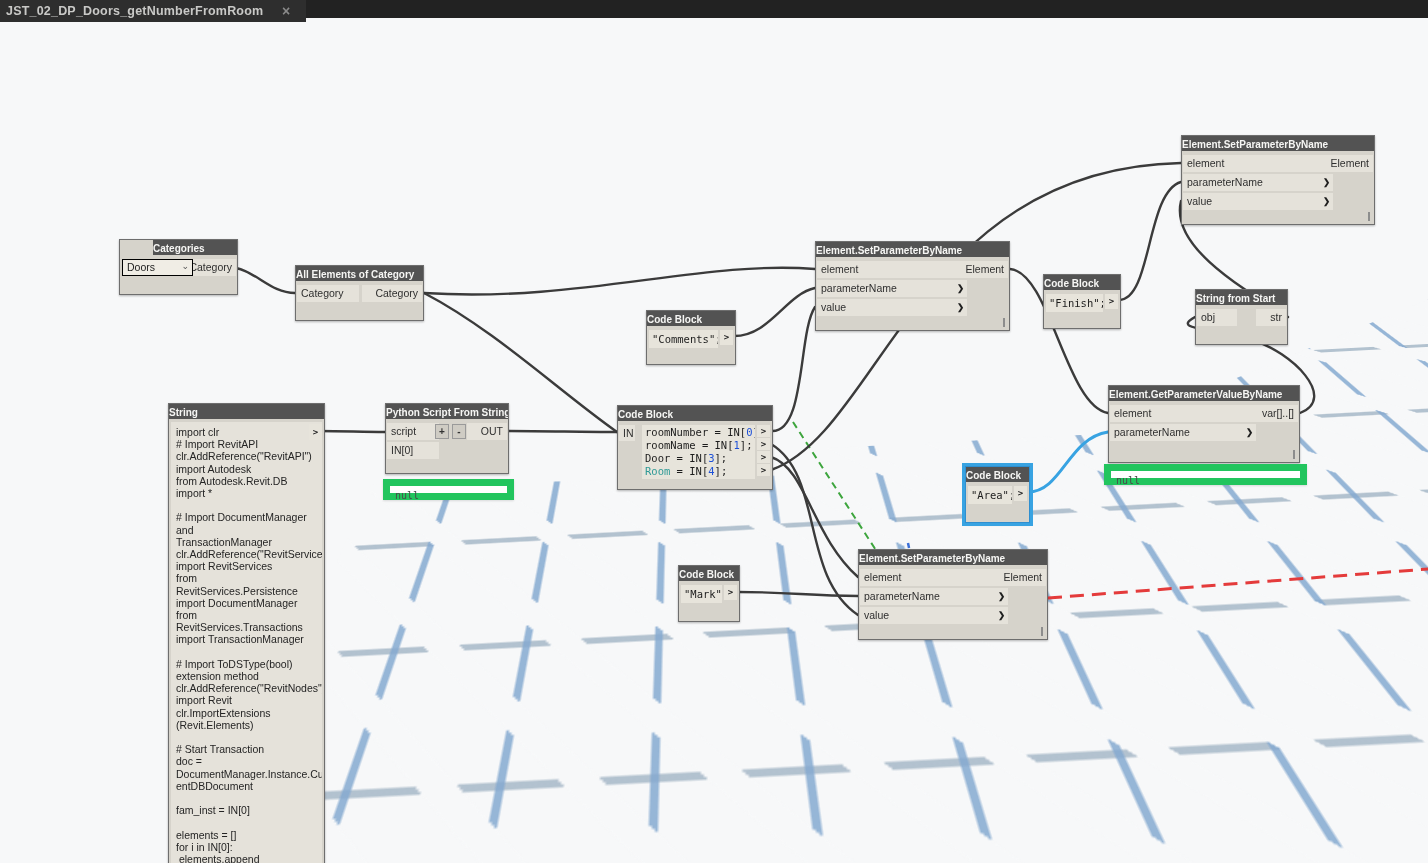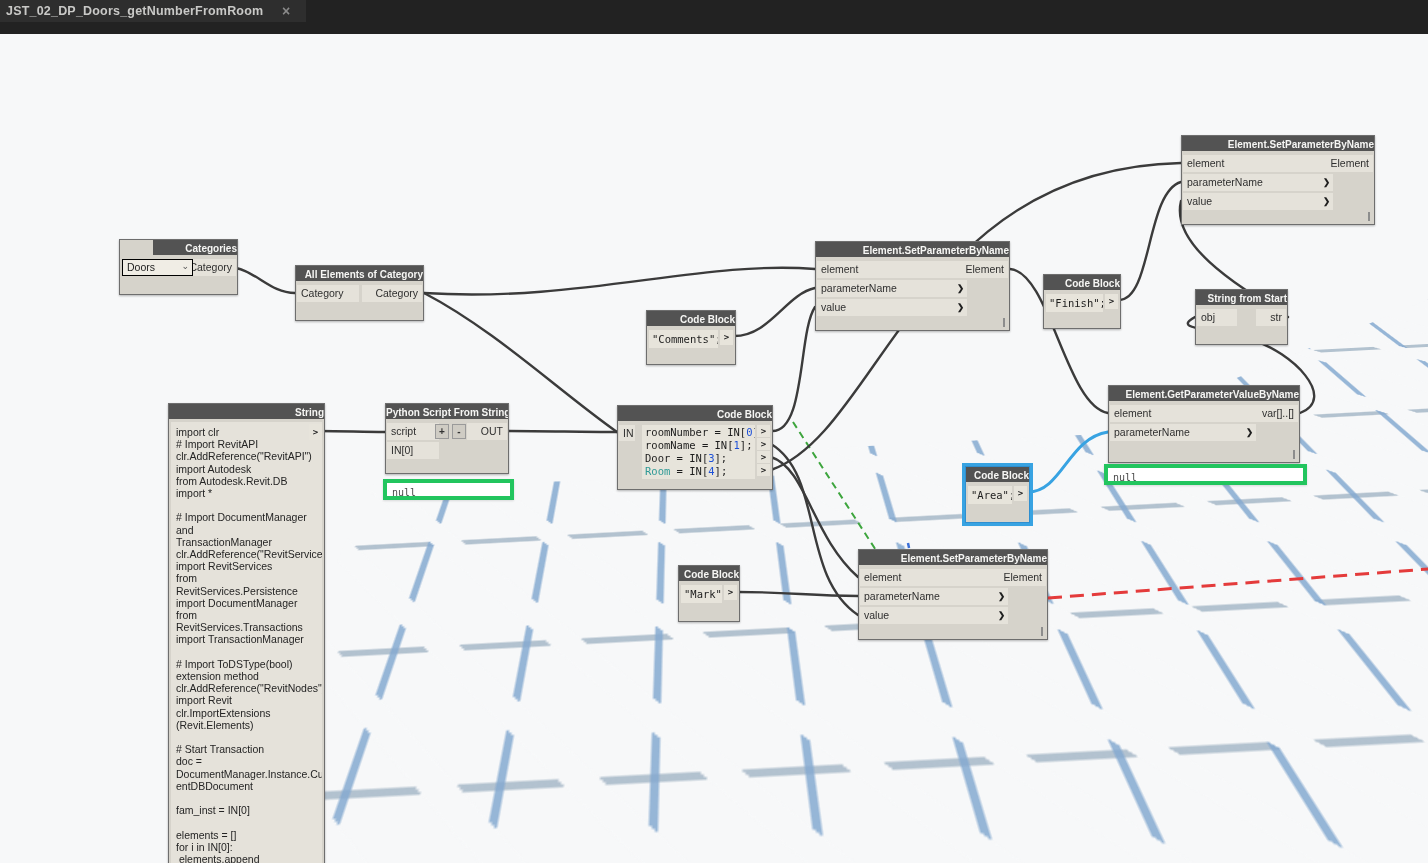--- a/index.html
+++ b/index.html
@@ -1,18 +1,18 @@
 <!DOCTYPE html>
 <html><head>
 <meta charset="utf-8">
 <style>
   html,body{margin:0;padding:0;width:1428px;height:863px;overflow:hidden;
     font-family:"Liberation Sans",sans-serif;background:#f7f8f9;}
   
-  .tabbar{position:absolute;left:0;top:0;right:0;height:34px;background:#222222;z-index:50;}
+  .tabbar{position:absolute;left:0;top:0;right:0;height:18px;background:#222222;z-index:50;}
   .tab{position:absolute;left:0;top:0;width:306px;height:22px;background:#2e2e2e;
     display:flex;align-items:center;padding:0 6px;box-sizing:border-box;}
   .tab-title{color:#c9c9c7;font-size:12.5px;font-weight:bold;white-space:nowrap;
     overflow:hidden;width:276px;letter-spacing:.2px;}
   .tab-close{color:#8a8a8a;font-size:14px;font-weight:bold;margin-left:0px;cursor:pointer;line-height:20px;}
   
   .canvas{position:absolute;inset:0;background:#f7f8f9;}
   
   #grid-wrap{position:absolute;left:0;top:22px;right:0;bottom:0;overflow:hidden;opacity:.92;
     clip-path:polygon(15% 100%,21% 74%,26% 55%,44% 54.5%,54% 51%,77% 49%,100% 33%,100% 100%);}
@@ -23,40 +23,40 @@
       repeating-linear-gradient(45deg,#f7f8f9 0 10px,rgba(0,0,0,0) 10px 34px),
       repeating-linear-gradient(90deg,rgba(122,162,204,.85) 0 3px,transparent 3px 52px),
       repeating-linear-gradient(0deg,rgba(122,148,172,.6) 0 3px,transparent 3px 60px);}
   #wires{position:absolute;left:0;top:0;z-index:5;}
   #nodes,#previews{position:absolute;left:0;top:0;width:100%;height:100%;z-index:10;pointer-events:none;}
   
   .node{position:absolute;background:#d6d3cb;border:1px solid #6e6e6e;box-sizing:border-box;
     box-shadow:0 1px 2px rgba(0,0,0,.28);pointer-events:auto;}
   .node.selected{box-shadow:0 0 0 3px #38a3e2,0 1px 3px rgba(0,0,0,.3);border-color:#2f8fd0;}
   .nhead{height:15px;background:#535353;color:#f6f6f4;font-size:10px;font-weight:bold;
-    text-align:right;line-height:17px;white-space:nowrap;overflow:hidden;}
+    text-align:left;line-height:17px;white-space:nowrap;overflow:hidden;}
   .slot{position:absolute;background:#e5e2da;height:17px;font-size:10.5px;color:#2f2f2f;
     line-height:17px;box-sizing:border-box;white-space:nowrap;}
   .slot.in{padding-left:4px;}
   .slot.out{text-align:right;padding-right:4px;}
   .slot .chev{position:absolute;right:3px;top:0;font-size:8.5px;font-weight:bold;color:#1e1e1e;}
   .btn{position:absolute;width:14px;height:15px;background:#cfccc4;border:1px solid #9a9a9a;
     font-size:10px;font-weight:bold;text-align:center;line-height:13px;color:#333;box-sizing:border-box;}
   .dd{position:absolute;background:#f0ede5;border:1px solid #000000;height:17px;font-size:10.5px;
     line-height:15px;padding:0 4px;color:#222;box-sizing:border-box;}
   .dd .dchev{position:absolute;right:3px;top:-1px;font-size:9px;color:#555;}
   .codearea{position:absolute;background:#e7e4db;font-family:"DejaVu Sans Mono",monospace;
     font-size:10.5px;color:#1d1d1d;padding:1px 3px;white-space:pre;overflow:hidden;}
   .mini-out{position:absolute;width:13px;background:#e7e4db;color:#222;
     font-family:"DejaVu Sans Mono",monospace;font-size:9px;font-weight:bold;text-align:center;}
   .tok-num{color:#1d50d8;} .tok-type{color:#2f9a96;}
   .strbody{position:absolute;left:2px;top:18px;right:2px;bottom:2px;background:#e5e2da;
     padding:4px 3px 4px 5px;font-size:10.5px;line-height:12.2px;color:#242424;
     white-space:pre-wrap;overflow:hidden;}
-  .preview{position:absolute;background:#ffffff;border:4px solid #22c55e;height:21px;
+  .preview{position:absolute;background:#ffffff;border:7px solid #22c55e;height:21px;
     font-family:"DejaVu Sans Mono",monospace;font-size:10px;color:#4a4a4a;line-height:19px;
     padding:0 5px;box-sizing:border-box;box-shadow:0 1px 2px rgba(0,0,0,.12);pointer-events:auto;}
   .lace{position:absolute;right:4px;bottom:3px;width:2px;height:9px;background:#8d8d8d;}
 </style>
 </head>
 <body>
 
 <div class="canvas">
   <div id="grid-wrap">
       <div id="grid3d"></div>

